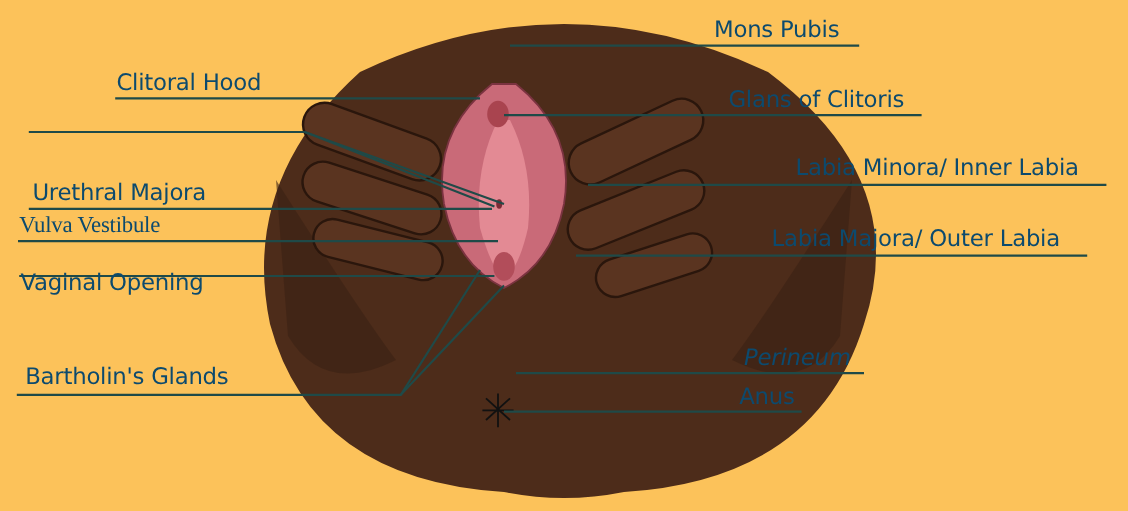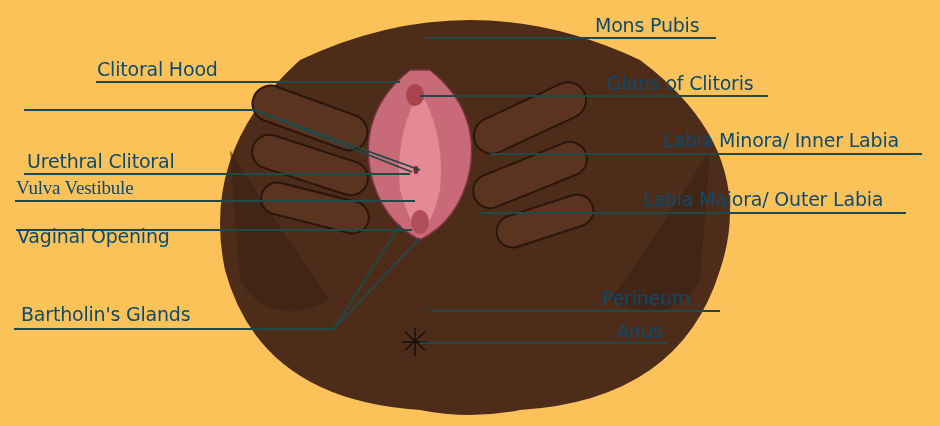--- a/index.html
+++ b/index.html
@@ -58,24 +58,24 @@
       <polyline points="254,110 412,172"></polyline>
       <polyline points="24,174 410,174"></polyline>
       <polyline points="15,201 415,201"></polyline>
       <polyline points="16,230 412,230"></polyline>
       <polyline points="14,329 334,329 400,225"></polyline>
       <polyline points="334,329 420,238"></polyline>
     </g>
   </svg>
 
   <div class="label" style="left:97px; top:58px;">Clitoral Hood</div>
-  <div class="label" style="left:27px; top:150px;">Urethral  Clitoral</div>
+  <div class="label" style="left:27px; top:150px;">Urethral  Majora</div>
   <div class="label" style="left:16px; top:177px;font-family:Liberation Serif, serif;">Vulva Vestibule</div>
   <div class="label" style="left:17px; top:205px;margin-top:20px;">Vaginal Opening</div>
   <div class="label" style="left:21px; top:303px;">Bartholin's Glands</div>
 
   <div class="label" style="left:595px; top:14px;">Mons Pubis</div>
   <div class="label" style="left:607px; top:72px;">Glans of Clitoris</div>
   <div class="label" style="left:634px; top:129px;margin-left:29px;">Labia Minora/ Inner Labia</div>
   <div class="label" style="left:643px; top:188px;">Labia Majora/ Outer Labia</div>
-  <div class="label" style="left:602px; top:287px;">Perineum</div>
+  <div class="label" style="left:620px; top:287px;font-style:italic;">Perineum</div>
   <div class="label" style="left:616px; top:320px;">Anus</div>
 </div>
 
 </body></html>

